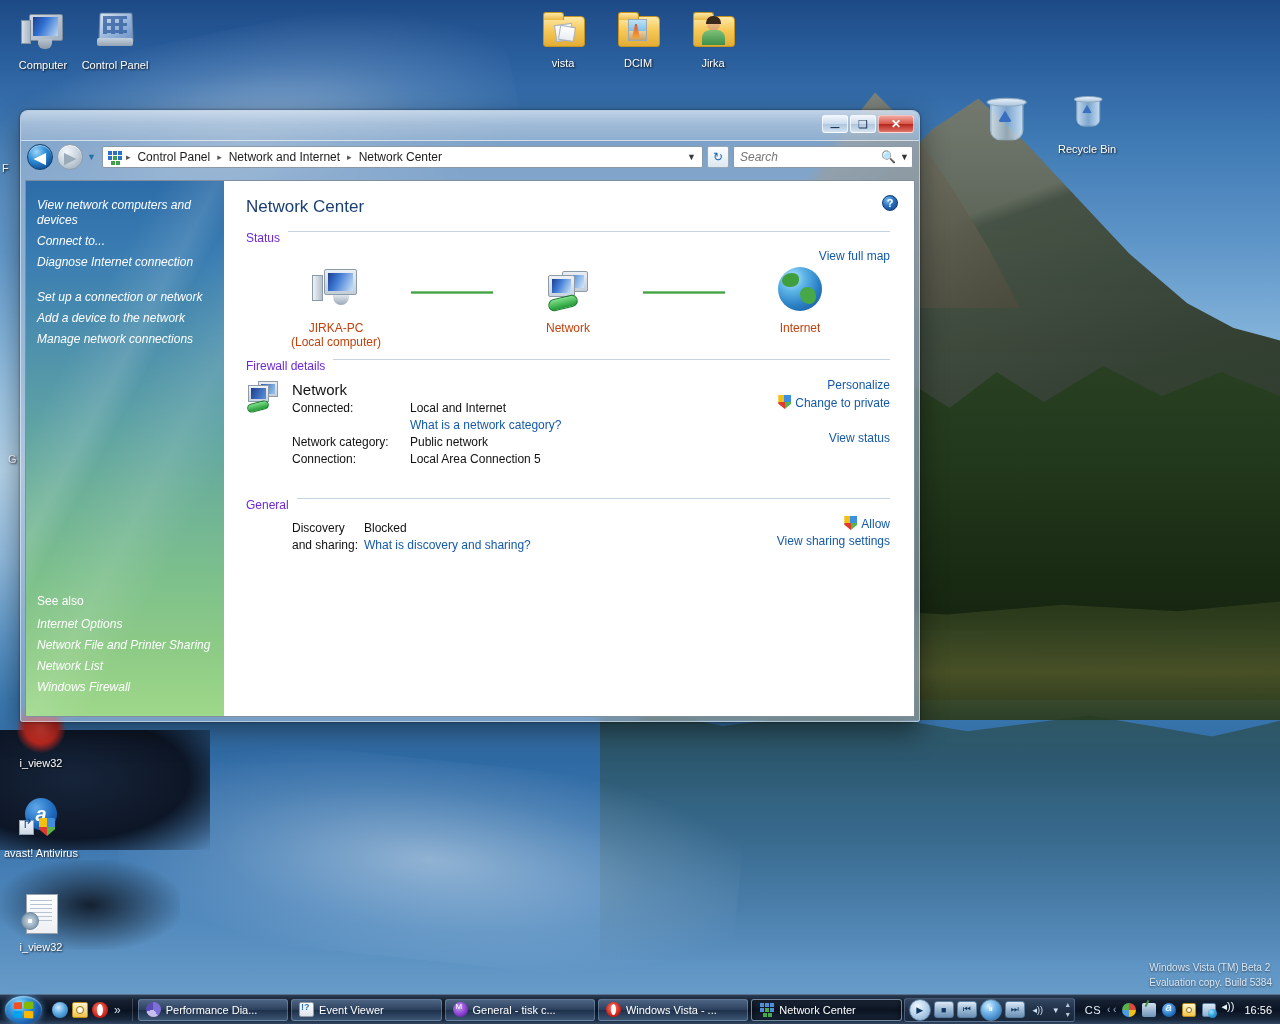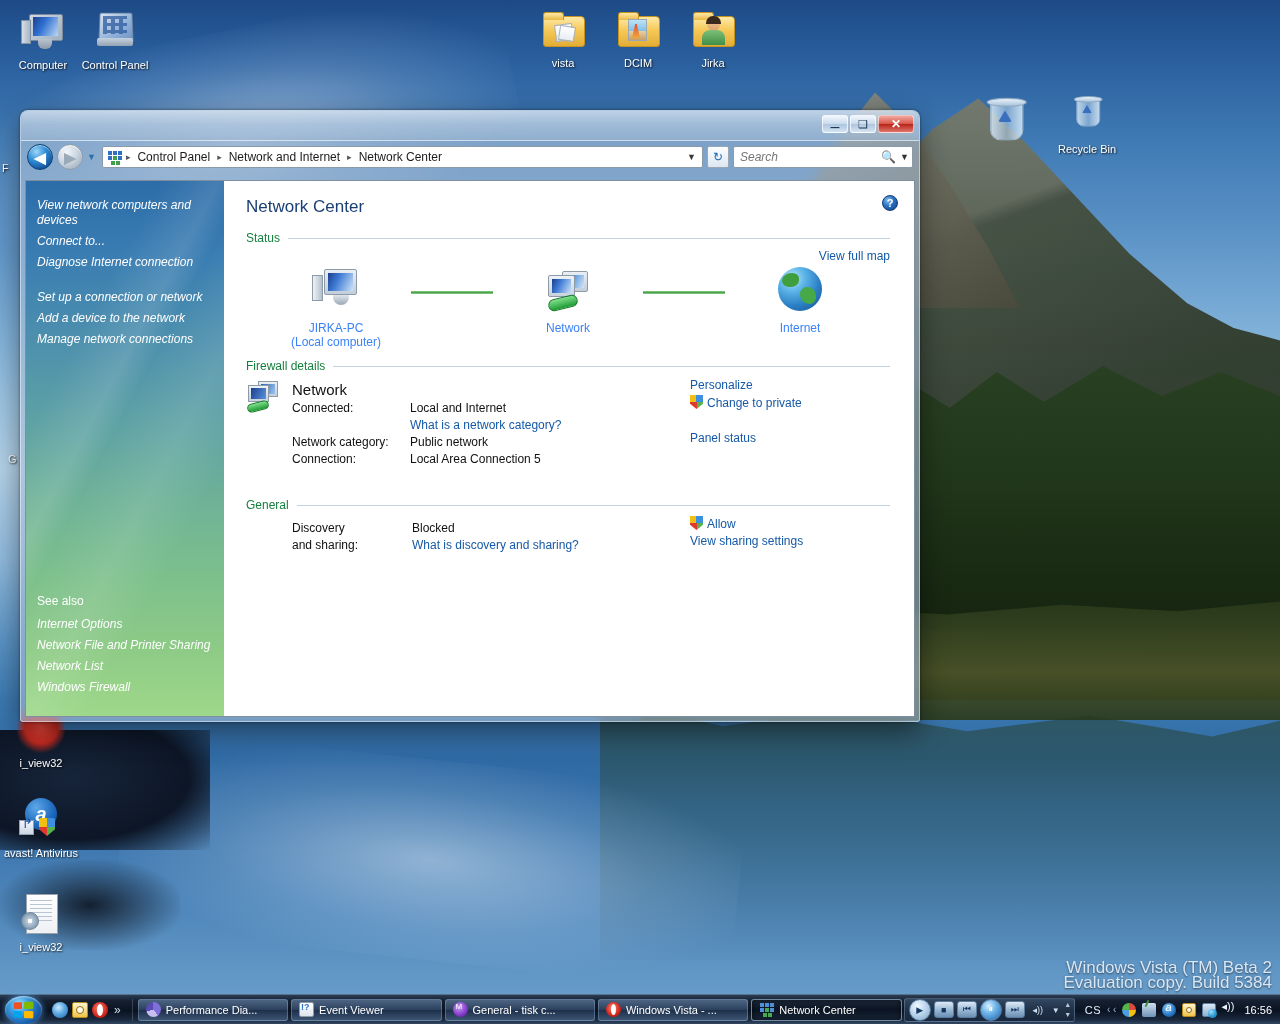--- a/index.html
+++ b/index.html
@@ -333,27 +333,27 @@
   .helpbtn {
     position:absolute; right:16px; top:14px; width:16px;height:16px;border-radius:50%;
     background: radial-gradient(circle at 35% 30%, #7fc0f0 0%, #2a6fc0 45%, #123f80 100%);
     color:#fff;font-size:11px;font-weight:bold;display:flex;align-items:center;justify-content:center;
     cursor:pointer; border:1px solid #0f3c77;
   }
   h1.pagetitle {
     font-size:17px; font-weight:normal; color:#1a3f73; margin:0 0 14px 0;
   }
   .sect { margin-bottom: 6px; }
-  .secthdr { display:flex; align-items:center; gap:8px; color:#15803d; font-size:12px; margin-bottom:4px; }
+  .secthdr { display:flex; gap:8px; color:#6d28d9; font-size:12px; margin-bottom:4px; }
   .secthdr .rule { flex:1; height:1px; background:#c3d3e2; }
 
   .statusrow { position:relative; height:104px; }
   .viewfullmap { position:absolute; right:0; top:0; color:#1559a8; font-size:12px; cursor:pointer; }
   .nodes { display:flex; align-items:flex-start; justify-content:center; padding-top:16px; gap:0; }
-  .node { width:150px; text-align:center; font-size:12px; color:#3b82f6; }
+  .node { width:150px; text-align:center; font-size:12px; color:#c2410c; }
   .node .nicon { height:52px; position:relative; margin-bottom:4px; }
   .link { width:82px; height:52px; position:relative; }
   .link::after {
     content:""; position:absolute; left:0; right:0; top:26px; height:3px;
     background: linear-gradient(to bottom,#8fcf8f,#4aa34a,#8fcf8f);
   }
   
   .m-pc { position:absolute; left:50%; top:2px; transform:translateX(-50%); width:52px; height:46px; }
   .m-pc .scr {
     position:absolute; left:14px; top:2px; width:33px; height:26px; border-radius:2px;
@@ -400,32 +400,32 @@
   .det-icon .b::after{content:"";position:absolute;inset:2px;background:linear-gradient(115deg,#1b3e8e,#5c93dc);}
   .det-icon .c { position:absolute; left:1px; top:21px; width:22px; height:9px;
     background:linear-gradient(to bottom,#7fe08a,#1f9a34); border-radius:5px; border:1px solid #157a27;
     transform:rotate(-14deg); }
   .dettext { flex:1; }
   .netname { font-size:15px; color:#111; margin-bottom:2px; }
   .drow { display:flex; font-size:12px; color:#111; line-height:17px; }
   .dlbl { width:118px; flex:0 0 118px; }
   .dval { flex:1; }
   a.lnk { color:#1559a8; text-decoration:none; cursor:pointer; }
-  .rightcol { position:absolute; right:0; top:0; width:200px; text-align:left; font-size:12px; }
+  .rightcol { position:absolute; right:0; top:0; width:200px; text-align:right; font-size:12px; }
   .rightcol .r { line-height:17px; white-space:nowrap; }
   .shield {
     display:inline-block; width:13px;height:14px; vertical-align:-2px; margin-right:4px;
     background: conic-gradient(from 180deg, #e03a2f 0 25%, #f2c010 0 50%, #3f8fe0 0 75%, #57b44a 0 100%);
     clip-path: polygon(50% 100%, 0% 62%, 0% 0%, 100% 0%, 100% 62%);
   }
 
   
   .genwrap { display:flex; position:relative; padding-top:4px; font-size:12px; }
   .genlbl { width:118px; flex:0 0 118px; padding-left:46px; line-height:17px; color:#111; }
-  .genval { flex:1; line-height:17px; color:#111;margin-left:48px; }
+  .genval { flex:1; line-height:17px; color:#111; }
 
   
   #taskbar {
     position:absolute; left:0; right:0; bottom:0; height:30px;
     background: linear-gradient(to bottom, rgba(40,56,78,0.94) 0%, rgba(18,28,44,0.97) 20%,
                 rgba(8,16,30,0.98) 55%, rgba(22,36,56,0.96) 85%, rgba(46,66,92,0.95) 100%);
     border-top:1px solid rgba(140,170,200,.45);
     display:flex; align-items:center; gap:2px; padding-right:2px;
   }
   #startorb {
@@ -521,22 +521,22 @@
   .tri-net { background:linear-gradient(to bottom,#dbe8f5,#8fb0cd); border:1px solid #5a7c9e; border-radius:2px; }
   .tri-net::after{content:"";position:absolute;right:-2px;bottom:-2px;width:9px;height:9px;border-radius:50%;
     background: radial-gradient(circle at 35% 30%, #9fe0ff 0%, #2f9fd8 50%, #1b6da4 100%);}
   .tri-vol::after {
     content:"◂))"; position:absolute; left:-1px; top:-3px; font-size:11px; color:#eaf3fb;
   }
   #clock { font-size:11px; color:#fff; padding-left:2px; }
 
   
   #watermark {
-    position:absolute; right:8px; bottom:34px; text-align:right;
-    color:#d9e7f5; font-size:17px; line-height:15px;
+    position:absolute; right:8px; bottom:34px; 
+    color:#d9e7f5; font-size:10px; line-height:15px;
     text-shadow: 0 1px 2px rgba(0,0,0,.55);
   }
 </style>
 </head>
 <body>
 
 <div id="desktop">
   <div id="cloudswirl"></div>
   <div id="mountain"></div>
   <div id="mountainrock"></div>
@@ -795,21 +795,21 @@
             </div>
 
             <div class="rightcol">
               <div class="r">
                 <a class="lnk">Personalize</a>
               </div>
               <div class="r" style="margin-top:1px">
                 <span class="shield"></span><a class="lnk">Change to private</a>
               </div>
               <div class="r" style="margin-top:18px">
-                <a class="lnk">Panel status</a>
+                <a class="lnk">View status</a>
               </div>
             </div>
           </div>
         </div>
 
         <div class="sect" style="margin-top:30px">
           <div class="secthdr">
             <span>General</span>
             <span class="rule"></span>
           </div>

